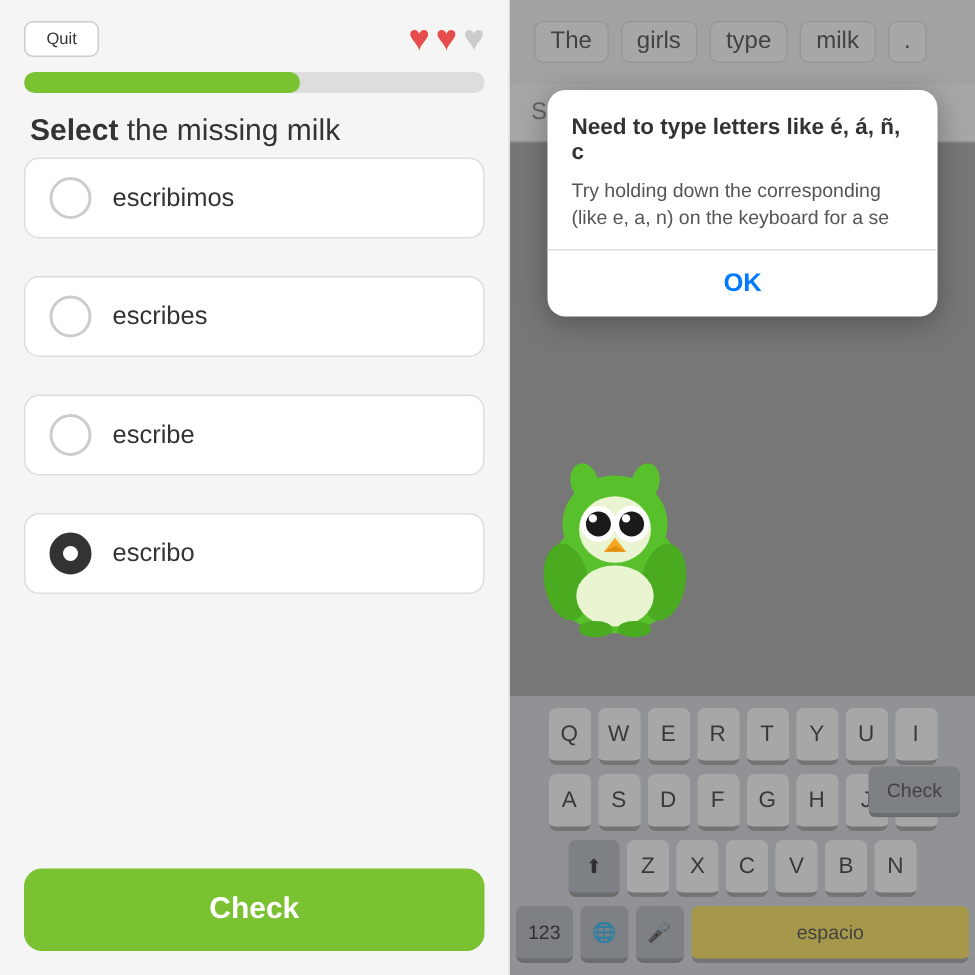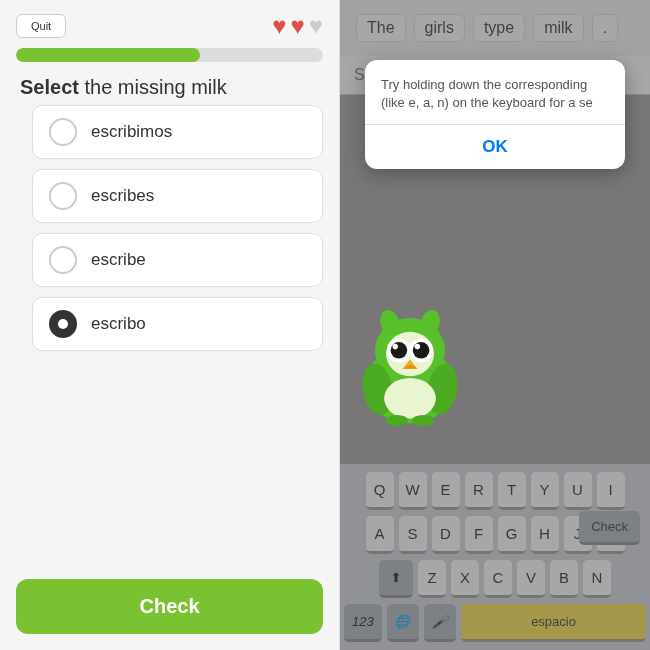--- a/index.html
+++ b/index.html
@@ -77,23 +77,22 @@
 
     .sentence {
       font-size: 17px;
       color: #444;
       padding: 0 20px 18px 20px;
     }
 
     .options-list {
       display: flex;
       flex-direction: column;
-      gap: 10px;
+      gap: 25px;
       padding: 0 16px;
-      margin-left: 16px;
     }
 
     .option-item {
       display: flex;
       align-items: center;
       background: white;
       border: 1px solid #ddd;
       border-radius: 10px;
       padding: 12px 16px;
       cursor: pointer;
@@ -314,21 +313,20 @@
       border-bottom: 3px solid #888;
       border-radius: 5px;
       font-size: 13px;
       color: #111;
       height: 38px;
       padding: 0 8px;
       display: flex;
       align-items: center;
       justify-content: center;
       cursor: pointer;
-      font-style: italic;
     }
 
     .key-space {
       background: #fde047;
       border-bottom: 3px solid #999;
       border-radius: 5px;
       font-size: 13px;
       color: #333;
       height: 38px;
       flex: 1;
@@ -407,20 +405,21 @@
     <span class="word-tile">milk</span>
     <span class="word-tile">.</span>
   </div>
 
   <div class="translation-input-area">
     <input class="translation-input" type="text" placeholder="Spanish translation" style="">
   </div>
 
   <div class="tooltip-overlay">
     <div class="tooltip-box">
+      <div class="tooltip-title">Need to type letters like é, á, ñ, c</div>
       <div class="tooltip-body">Try holding down the corresponding (like e, a, n) on the keyboard for a se</div>
       <hr class="tooltip-divider">
       <button class="tooltip-ok">OK</button>
     </div>
 
     <div class="owl-container">
       <svg class="owl-img" viewBox="0 0 120 130" xmlns="http://www.w3.org/2000/svg">
 
         <ellipse cx="60" cy="85" rx="48" ry="42" fill="#58c02a"></ellipse>
 

